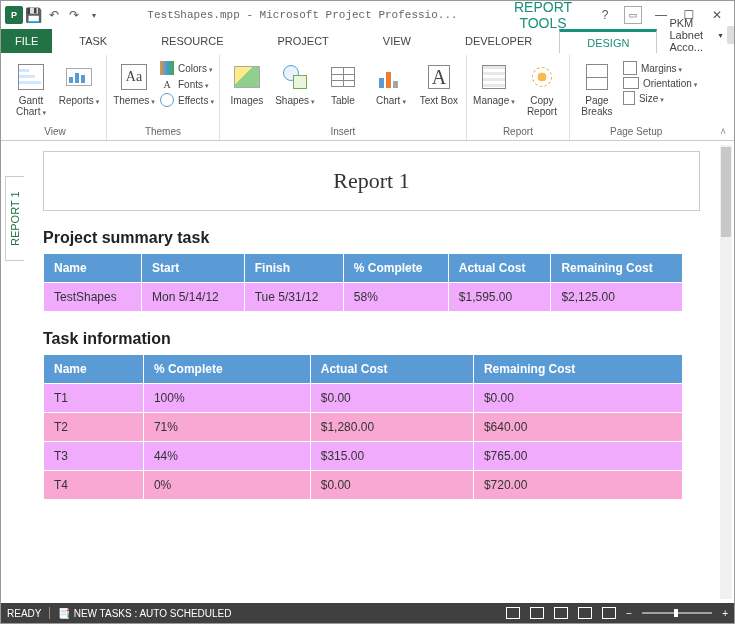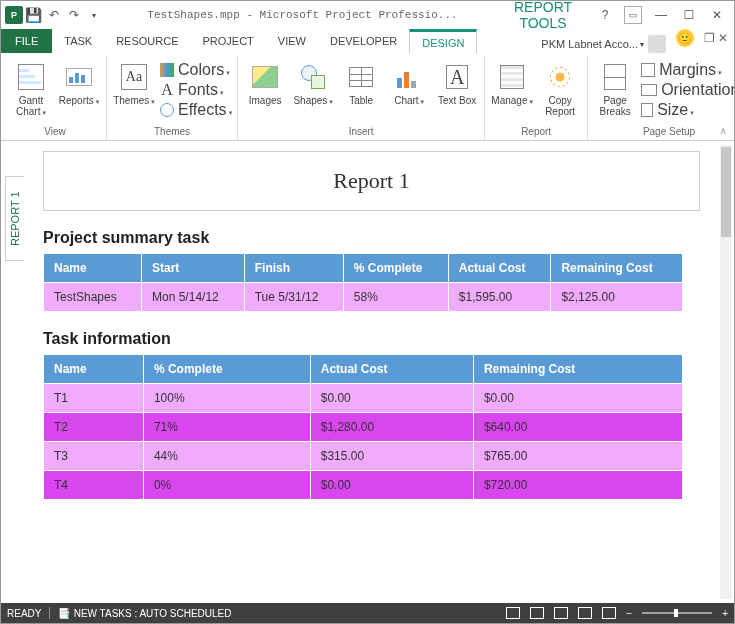--- a/index.html
+++ b/index.html
@@ -9,38 +9,38 @@
   .titlebar .left-icons { display:flex; align-items:center; gap:2px; padding:0 4px;}
   .titlebar .title-text { flex:1; text-align:center; color:#666; white-space:nowrap; overflow:hidden; text-overflow:ellipsis; padding:0 8px;font-family:Liberation Mono, monospace;}
   .titlebar .tools-tab { color:#1a8f7a; text-align:center; width:90px; font-size:14px;}
   .titlebar .right-icons { display:flex; align-items:center; gap:10px; padding:0 8px;}
   .qat-btn { width:18px; height:18px; display:inline-flex; align-items:center; justify-content:center; font-size:12px; color:#555;}
   .app-icon { width:18px; height:18px; background:#217346; color:#fff; display:inline-flex; align-items:center; justify-content:center; font-size:9px; font-weight:bold; border-radius:2px;}
   .save-icon { color:#7b3fa0; font-size:14px;}
   
   .ribbon-tabs { height:24px; display:flex; align-items:flex-end; font-size:11px; }
   .file-tab { background:#217346; color:#fff; padding:0 14px; height:24px; display:flex; align-items:center; font-weight:normal;}
-  .tab { color:#444; padding:0 12px; height:24px; display:flex; align-items:center; cursor:pointer;}
+  .tab { color:#444; padding:0 27px; height:24px; display:flex; align-items:center; cursor:pointer;}
   .design-tab { border-top:3px solid #1a8f7a; color:#1a8f7a; font-weight:normal; background:#fff; border-left:1px solid #ccc; border-right:1px solid #ccc;}
   .account { color:#444; padding:0 4px 0 12px; display:flex; align-items:center;margin-top:12px; }
   .avatar { width:18px; height:18px; background:#ddd; border-radius:2px; margin-left:4px;}
   .smiley { width:18px; height:18px; background:#ffcc33; border-radius:50%; display:inline-flex; align-items:center; justify-content:center; margin:0 6px;}
   .win-btn { width:14px; color:#666; font-size:12px; padding:0 4px;}
   .tabs-right { margin-left:auto; display:flex; align-items:center; padding-right:6px;}
   
   .ribbon { height:88px; border-bottom:1px solid #ccc; display:flex; background:#fff; padding:2px 3px 0 3px; position:relative;}
   .group { display:flex; flex-direction:column; padding:0 5px; border-right:1px solid #e0e0e0; }
   .group:last-of-type { border-right:none;}
   .group-body { display:flex; align-items:flex-start; gap:4px; flex:1; padding-top:4px;}
   .group-label { text-align:center; font-size:10px; color:#666; padding:3px 0;}
   .big-btn { width:44px; display:flex; flex-direction:column; align-items:center; justify-content:flex-start; gap:2px; font-size:10px; color:#444; padding-top:2px;}
   .big-btn .icn { width:32px; height:32px; display:flex; align-items:center; justify-content:center; font-size:20px;}
   .big-btn .lbl { text-align:center; line-height:1.1;}
   .dd::after { content:"▾"; font-size:7px; color:#666; margin-left:2px;}
-  .themes-opts { display:flex; flex-direction:column; gap:2px; font-size:16px; color:#444; padding-top:2px;}
+  .themes-opts { display:flex; flex-direction:column; gap:2px; font-size:10px; color:#444; padding-top:2px;}
   .themes-opts div { display:flex; align-items:center; gap:4px;}
   .opt-icn { width:14px; height:14px; display:inline-flex; align-items:center; justify-content:center;}
   .collapse-caret { position:absolute; right:8px; bottom:3px; font-size:10px; color:#888;}
   
   .ic-gantt { width:26px;height:26px;background:linear-gradient(#cfe8ff,#cfe8ff) 0 4px/10px 3px no-repeat,linear-gradient(#cfe8ff,#cfe8ff) 0 10px/16px 3px no-repeat,linear-gradient(#cfe8ff,#cfe8ff) 0 16px/22px 3px no-repeat; border:1px solid #888;}
   .ic-reports{width:26px;height:18px;background:#fff;border:1px solid #aaa;display:flex;align-items:flex-end;gap:2px;padding:2px;}
   .ic-reports span{width:4px;background:#5a9bd5;}
   .ic-themes{width:26px;height:26px;border:1px solid #888;display:flex;align-items:center;justify-content:center;font-family:serif;font-size:14px;}
   .ic-image{width:26px;height:22px;border:1px solid #aaa;background:linear-gradient(135deg,#ffea88 40%,#8fd08f 40%);}
   .ic-shapes{width:24px;height:24px;position:relative;}
@@ -61,21 +61,21 @@
   .canvas-wrap { position:absolute; left:24px; right:16px; top:144px; bottom:24px; overflow:hidden; background:#fff;}
   .scrollbar-v { position:absolute; right:2px; top:144px; bottom:24px; width:12px; background:#f1f1f1;}
   .scrollbar-v .thumb { position:absolute; left:1px; right:1px; top:2px; height:90px; background:#c8c8c8;}
   
   .report-title-box { border:1px solid #ccc; margin:6px 18px 18px 18px; padding:16px 0; text-align:center; font-size:22px; font-family:"Segoe UI Light","Segoe UI"; color:#333;}
   .section-h { font-size:16px; font-weight:600; margin:6px 18px 6px 18px; color:#222;}
   table.data { border-collapse:collapse; margin:0 18px 18px 18px; font-size:12px; width:640px;}
   table.data th { background:#5b9bd5; color:#fff; text-align:left; padding:7px 10px; font-weight:600; border:1px solid #fff;}
   table.data td { padding:7px 10px; color:#333; border:1px solid #fff;}
   table.data tr.odd td { background:#f0abfc;}
-  table.data tr.even td { background:#d946ef;}
+  table.data tr.even td { background:#f9a8d4;}
   
   .statusbar { position:absolute; left:0; right:0; bottom:0; height:20px; background:#404040; color:#fff; display:flex; align-items:center; font-size:10px; padding:0 6px;}
   .statusbar .sep { width:1px; height:12px; background:rgba(255,255,255,.4); margin:0 8px;}
   .statusbar .right { margin-left:auto; display:flex; align-items:center; gap:10px;}
   .status-icn { width:14px; height:12px; border:1px solid #fff; display:inline-block;}
   .zoom-track { width:70px; height:2px; background:rgba(255,255,255,.5); position:relative;}
   .zoom-track .zt-thumb{ position:absolute; left:32px; top:-3px; width:4px; height:8px; background:#fff;}
 </style>
 </head>
 <body>

